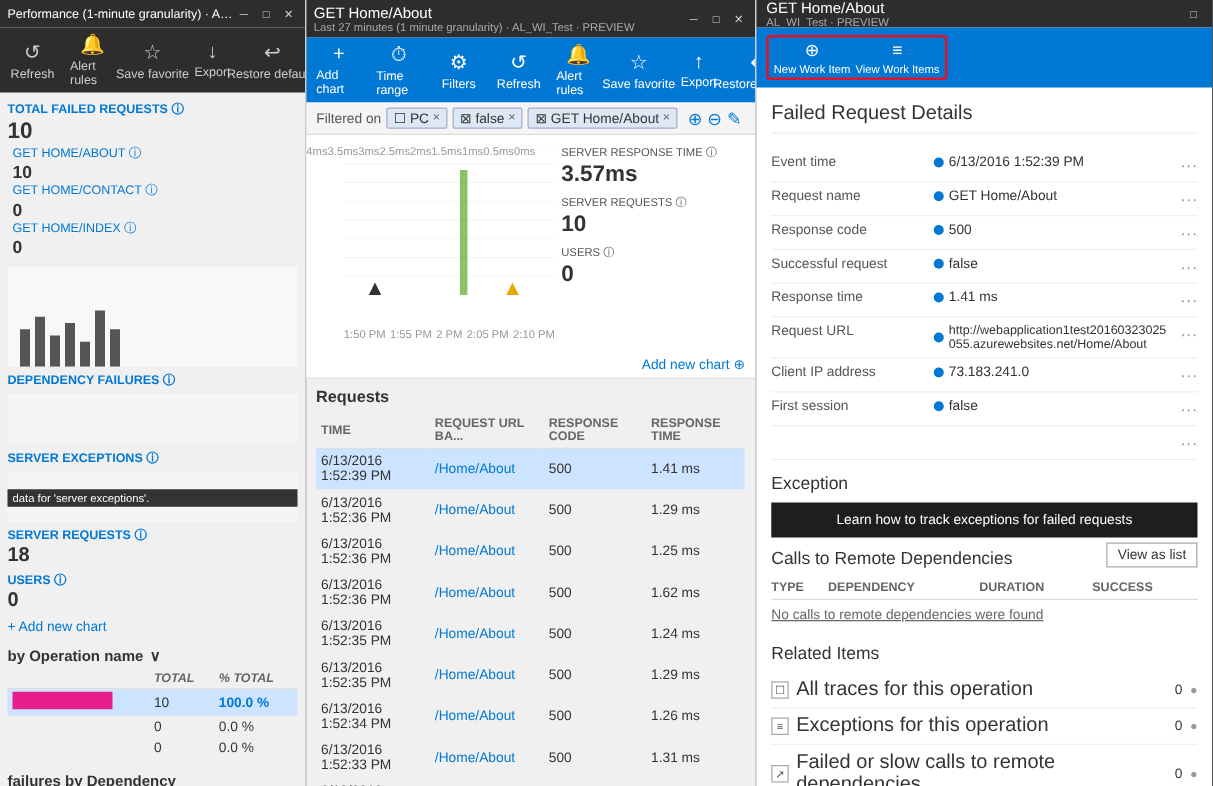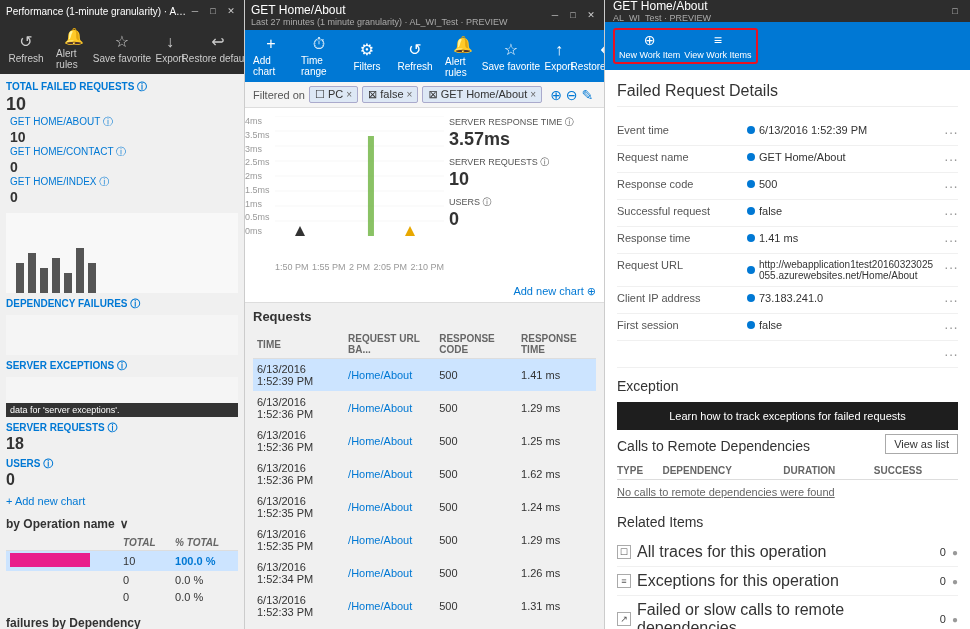--- a/index.html
+++ b/index.html
@@ -156,21 +156,21 @@
     <div class="metric-title" style="margin-top:4px;">
       <span>DEPENDENCY FAILURES ⓘ</span>
     </div>
     <div class="left-chart-mini" style="height:40px; background:#f5f5f5;">
     </div>
 
     <div class="metric-title" style="margin-top:4px; position:relative;">
       <span>SERVER EXCEPTIONS ⓘ</span>
     </div>
     <div class="left-chart-mini" style="height:40px; background:#f5f5f5; position:relative;">
-      <div style="position:absolute;bottom:0;left:0;right:0;background:rgba(30,30,30,0.9);color:#fff;font-size:9px;padding:2px 4px;">
+      <div style="position:absolute;bottom:12px;left:0;right:0;background:rgba(30,30,30,0.9);color:#fff;font-size:9px;padding:2px 4px;">
         <span>data for 'server exceptions'.</span>
       </div>
     </div>
 
     <div class="metric-title" style="margin-top:4px;">
       <span>SERVER REQUESTS ⓘ</span>
     </div>
     <div style="font-size:16px;font-weight:700;color:#333;">18</div>
 
     <div class="metric-title" style="margin-top:4px;">
@@ -282,21 +282,21 @@
       <span>⊠ GET Home/About</span>
       <span class="remove">×</span>
     </div>
     <span style="font-size:14px;color:#0078d4;cursor:pointer;margin-left:4px;">⊕</span>
     <span style="font-size:14px;color:#0078d4;cursor:pointer;">⊖</span>
     <span style="font-size:14px;color:#0078d4;cursor:pointer;">✎</span>
   </div>
 
   <div class="chart-container">
 
-    <div style="position:absolute;left:0;top:8px;font-size:9px;color:#999;display:flex;flex-direction:column;justify-content:space-between;height:120px;width:28px;text-align:left;">
+    <div style="position:absolute;left:0;top:8px;font-size:9px;color:#999;display:flex;flex-direction:row;justify-content:space-between;height:120px;width:28px;text-align:left;">
       <span>4ms</span>
       <span>3.5ms</span>
       <span>3ms</span>
       <span>2.5ms</span>
       <span>2ms</span>
       <span>1.5ms</span>
       <span>1ms</span>
       <span>0.5ms</span>
       <span>0ms</span>
     </div>

